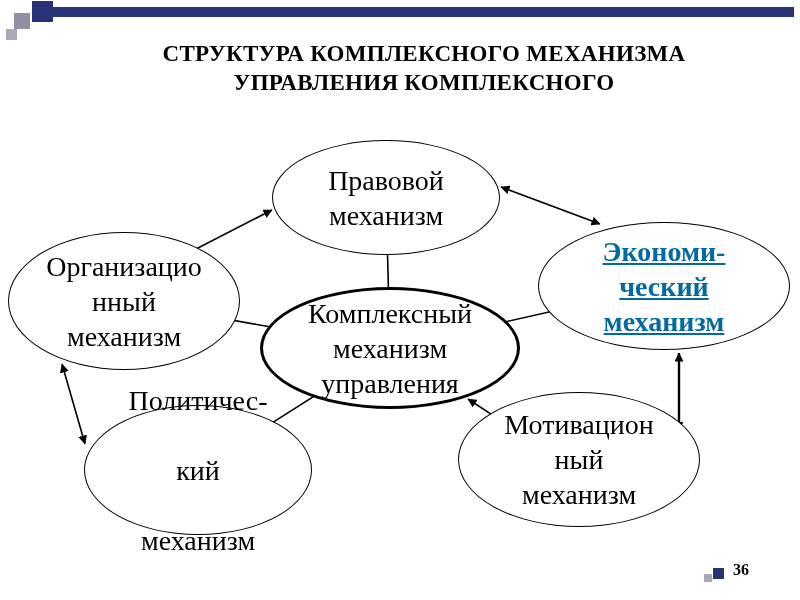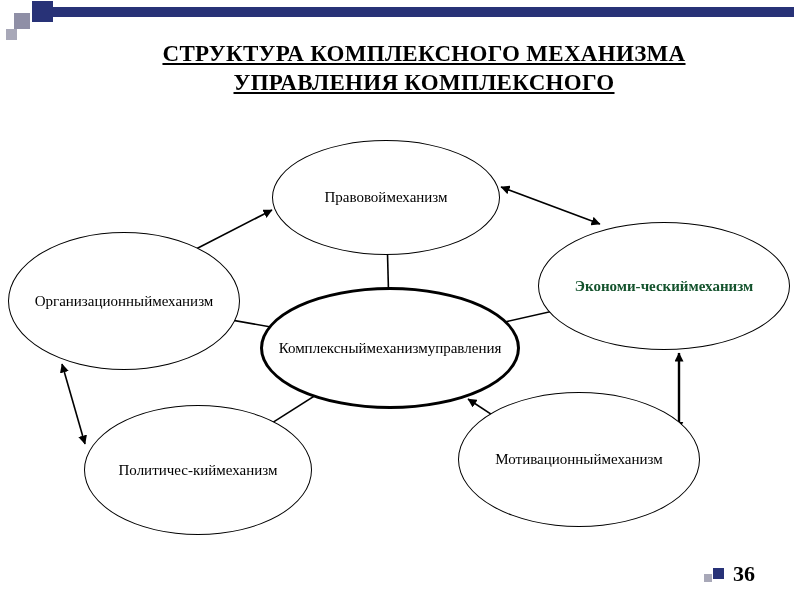--- a/index.html
+++ b/index.html
@@ -15,45 +15,45 @@
   .deco-sq1 { position:absolute; left:6px;  top:29px; width:11px; height:11px; background:#a8a8b8; }
   .deco-sq2 { position:absolute; left:14px; top:13px; width:16px; height:16px; background:#8f8fa6; }
   .deco-sq3 { position:absolute; left:32px; top:1px;  width:21px; height:21px; background:#283277; }
   .deco-bar { position:absolute; left:53px; top:7px;  width:741px; height:10px; background:#283277; }
 
   
   .title {
     position:absolute; top:40px; left:0; width:100%;
     text-align:center; font-weight:bold; font-size:23px; letter-spacing:.3px;
   }
-  .t-line { display:block; text-decoration:underline; line-height:1.25;margin-left:48px; }
+  .t-line { display:block; line-height:1.25;margin-left:48px; }
 
   
   .connectors { position:absolute; left:0; top:0; width:800px; height:600px; }
 
   
   .ellipse {
     position:absolute; background:#fff; border:1.6px solid #000; border-radius:50%;
-    display:flex; flex-direction:row; align-items:center; justify-content:center;
-    text-align:center; font-size:15px; line-height:1.25;
+    display:flex; flex-direction:column; align-items:center; justify-content:center;
+    text-align:center; font-size:28px; line-height:1.25;
   }
   .nl { display:block; }
   .node-legal        { left:272px; top:140px; width:228px; height:115px; }
   .node-org          { left:8px;   top:232px; width:232px; height:138px; }
   .node-econ         { left:538px; top:222px; width:252px; height:128px; }
   .node-center       { left:260px; top:287px; width:260px; height:122px; border-width:3px; }
-  .node-polit        { left:84px;  top:405px; width:228px; height:130px; }
+  .node-polit        { left:84px;  top:405px; width:228px; height:130px;gap:35px; }
   .node-motiv        { left:458px; top:392px; width:242px; height:135px; }
-  .link-text .nl { color:#14532d; font-weight:bold; }
+  .link-text .nl { color:#0369a1; font-weight:bold; text-decoration:underline; }
   .node-econ { cursor:pointer; }
 
   
   .footer-sq-gray { position:absolute; left:704px; top:574px; width:8px;  height:8px;  background:#a8a8b8; }
   .footer-sq-navy { position:absolute; left:713px; top:568px; width:11px; height:11px; background:#283277; }
-  .page-number    { position:absolute; left:733px; top:561px; font-size:22px; font-weight:bold;font-family:Liberation Serif, serif; }
+  .page-number    { position:absolute; left:733px; top:561px; font-size:16px; font-weight:bold;font-family:Liberation Serif, serif; }
 </style>
 </head>
 <body>
 
 <div class="slide">
 
   <div class="deco-sq1"></div>
   <div class="deco-sq2"></div>
   <div class="deco-sq3"></div>
   <div class="deco-bar"></div>

